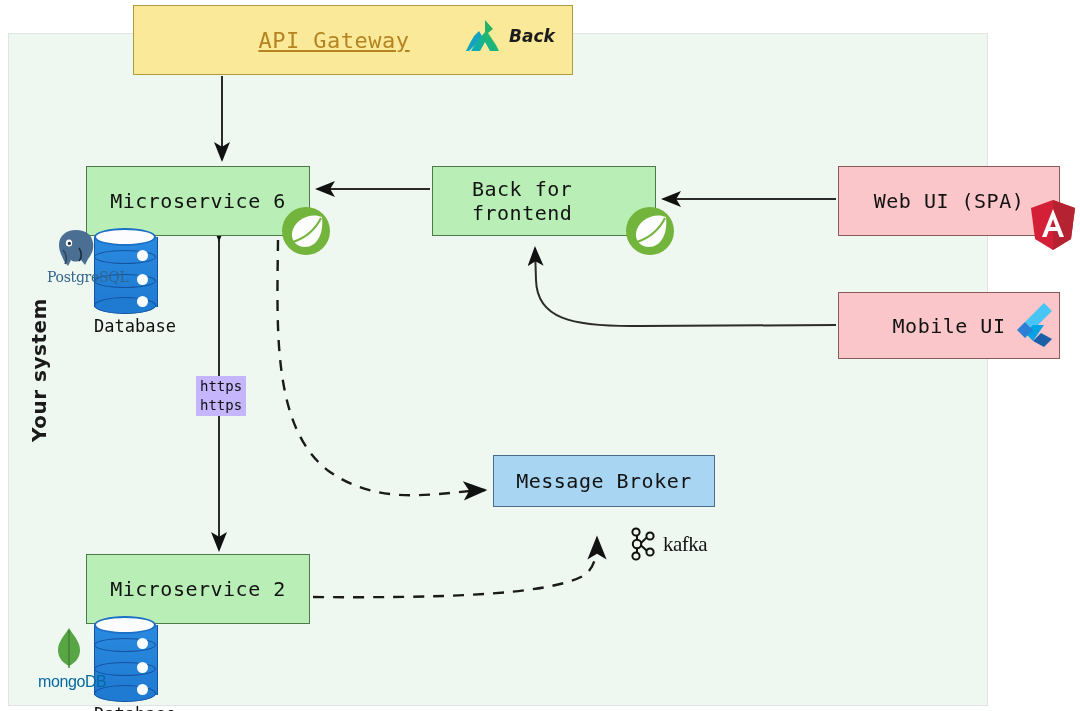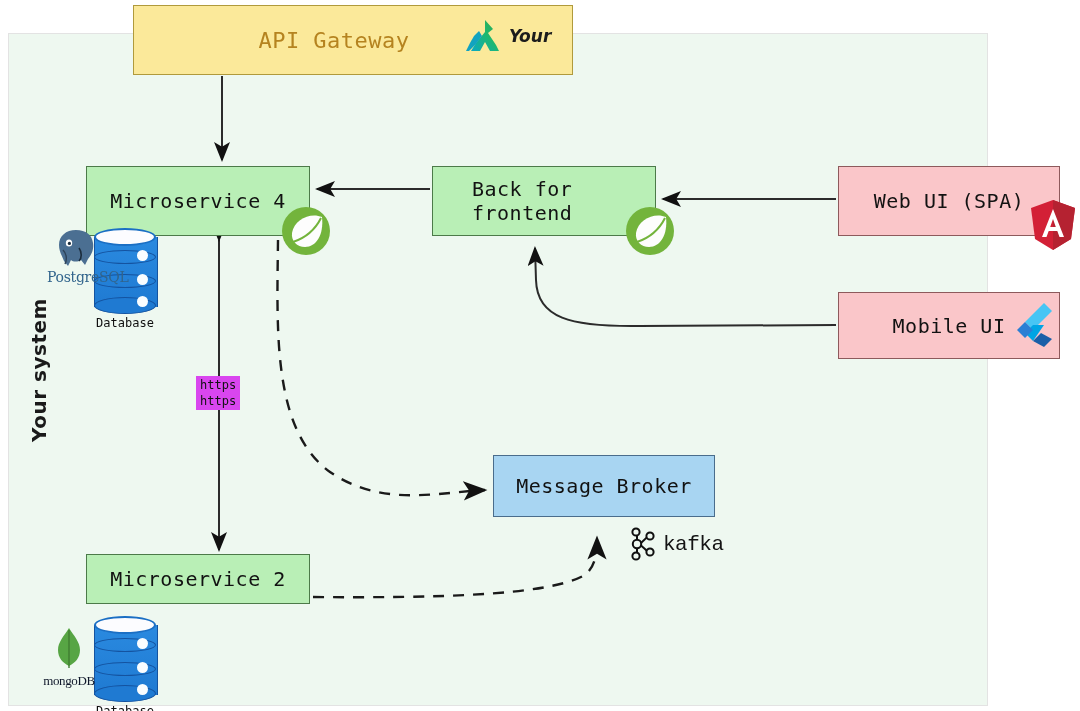--- a/index.html
+++ b/index.html
@@ -38,37 +38,37 @@
     z-index:5;
   }
   .node .label{pointer-events:none;}
 
   .gateway{
     left:133px;top:5px;width:440px;height:70px;
     background:#fbe99a;border:1px solid #b09a3c;
     color:#b5831f;font-size:22px;
     justify-content:center;
   }
-  .gateway .label{margin-right:38px;}
+  .gateway .label{margin-right:38px;text-decoration:underline;}
 
   .service{
     background:#b9efb6;border:1px solid #4c7a49;color:#121212;
   }
   .ms1{left:86px;top:166px;width:224px;height:70px;}
   .bff{left:432px;top:166px;width:224px;height:70px;padding-left:39px;}
-  .ms2{left:86px;top:554px;width:224px;height:50px;}
+  .ms2{left:86px;top:554px;width:224px;height:70px;}
 
   .client{
     background:#fac6c9;border:1px solid #8d5a5c;color:#121212;
   }
   .webui{left:838px;top:166px;width:222px;height:70px;}
   .mobileui{left:838px;top:292px;width:222px;height:67px;}
 
   .broker{
-    left:493px;top:455px;width:222px;height:62px;
+    left:493px;top:455px;width:222px;height:52px;
     background:#a8d5f2;border:1px solid #4a6d8c;color:#121212;
   }
 
   
   .db{position:absolute;z-index:6;}
   .db .cyl{position:relative;width:62px;height:86px;}
   .db .cyl .body{
     position:absolute;left:0;top:9px;width:62px;height:70px;
     background:linear-gradient(180deg,#2a8ae0 0%,#1f7ad2 100%);
     border-left:1px solid #1453a0;border-right:1px solid #1453a0;
@@ -92,21 +92,21 @@
   .db .cyl .dot{
     position:absolute;right:8px;width:11px;height:11px;border-radius:50%;
     background:#fafdff;
   }
   .db .cyl .d1{top:22px;}
   .db .cyl .d2{top:46px;}
   .db .cyl .d3{top:68px;}
   .db .dbcap{
     text-align:center;margin-top:2px;
     font-family:"DejaVu Sans Mono", monospace;
-    font-size:12px;color:#101010;
+    font-size:17px;color:#101010;
   }
   .db1{left:94px;top:228px;}
   .db2{left:94px;top:616px;}
 
   
   .logo{position:absolute;z-index:8;}
 
   
   .spring{width:50px;height:50px;}
   .spring svg{display:block;}
@@ -115,46 +115,46 @@
 
   
   .pg{left:47px;top:228px;width:58px;text-align:center;}
   .pg .pgtext{
     font-family:"DejaVu Serif", serif;font-size:14px;color:#31648c;
     margin-top:-3px;letter-spacing:-.3px;
   }
   
   .mongo{left:38px;top:628px;width:62px;text-align:center;}
   .mongo .mongotext{
-    font-family:Liberation Serif, serif;font-size:13px;color:#0f172a;
+    font-family:Liberation Sans, sans-serif;font-size:16px;color:#0369a1;
     margin-top:-1px;letter-spacing:-.4px;
   }
   
   .kong{left:466px;top:18px;display:flex;align-items:center;gap:5px;}
   .kong .kongtext{
     font-family:"DejaVu Sans", sans-serif;font-size:17px;font-weight:700;
     color:#1c1c1c;font-style:italic;
   }
   
   .angular{left:1030px;top:200px;width:46px;height:50px;}
   
   .flutter{left:1013px;top:302px;width:40px;height:46px;}
   
   .kafka{left:628px;top:527px;display:flex;align-items:center;gap:5px;}
   .kafka .kafkatext{
-    font-family:Liberation Mono, monospace;font-size:21px;color:#141414;
+    font-family:Liberation Serif, serif;font-size:21px;color:#141414;
     letter-spacing:-.5px;
   }
 
   
   .edge-label{
     position:absolute;z-index:7;
     font-family:"DejaVu Sans Mono", monospace;
-    font-size:12px;color:#111;line-height:1.35;text-align:left;
-    background:#d946ef;padding:1px 4px;
+    font-size:14px;color:#111;line-height:1.35;text-align:left;
+    background:#c4b5fd;padding:1px 4px;
   }
   .lbl-https{left:196px;top:376px;}
 
   svg.edges{position:absolute;left:0;top:0;width:1080px;height:711px;z-index:3;pointer-events:none;}
 </style>
 </head>
 <body>
 
 <div id="canvas">
 
@@ -201,21 +201,21 @@
   <div class="edge-label lbl-https">
     <div>https</div>
     <div>https</div>
   </div>
 
   <div class="node gateway">
     <span class="label">API Gateway</span>
   </div>
 
   <div class="node service ms1">
-    <span class="label">Microservice 4</span>
+    <span class="label">Microservice 6</span>
   </div>
 
   <div class="node service bff">
     <span class="label">Back for frontend</span>
   </div>
 
   <div class="node service ms2">
     <span class="label">Microservice 2</span>
   </div>
 
@@ -264,21 +264,21 @@
       <defs>
         <linearGradient id="kg" x1="0" y1="1" x2="1" y2="0">
           <stop offset="0%" stop-color="#0aa9c4"></stop>
           <stop offset="55%" stop-color="#1fb86e"></stop>
           <stop offset="100%" stop-color="#2fa84f"></stop>
         </linearGradient>
       </defs>
       <path d="M19 2 L27 11 L22 15 L30 27 L33 33 L24 33 L19 24 L14 33 L5 33 L10 25 L19 14 Z" fill="url(#kg)"></path>
       <path d="M8 18 L13 13 L16 18 L9 27 L3 33 L0 33 L4 25 Z" fill="#12a3c0"></path>
     </svg>
-    <span class="kongtext">Your</span>
+    <span class="kongtext">Back</span>
   </div>
 
   <div class="logo spring spring1">
     <svg width="50" height="50" viewBox="0 0 50 50">
       <circle cx="25" cy="25" r="24" fill="#73b43c"></circle>
       <path d="M41 11 C30 6 13 13 11 27 C10 35 16 41 24 41 C35 41 43 29 41 11 Z" fill="#fdfdfd"></path>
       <path d="M40 12 C34 24 24 32 12 36" fill="none" stroke="#73b43c" stroke-width="2"></path>
     </svg>
   </div>
 

